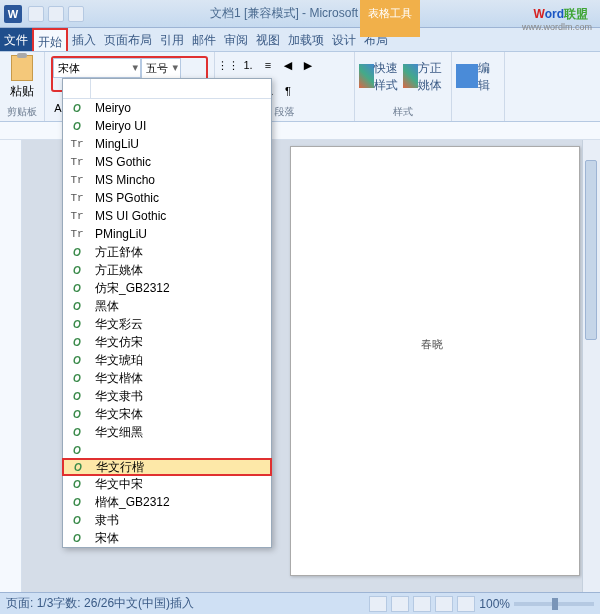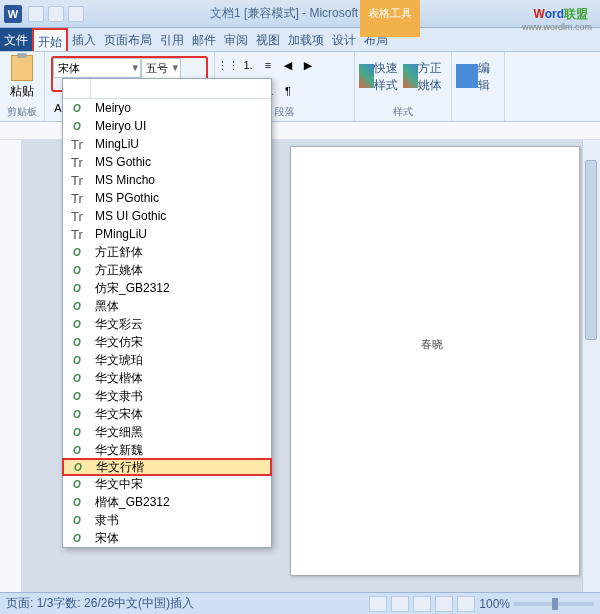--- a/index.html
+++ b/index.html
@@ -42,21 +42,21 @@
 .vscroll{position:absolute;right:0;top:0;bottom:0;width:18px;background:#e8eef7;border-left:1px solid #c5d0dd}
 .vthumb{position:absolute;top:20px;left:2px;width:12px;height:180px;background:#c5d5e8;border:1px solid #9db4d4;border-radius:2px}
 .dropdown{position:absolute;left:62px;top:78px;width:210px;background:#fff;border:1px solid #9ab;box-shadow:2px 2px 6px rgba(0,0,0,.25);z-index:10;max-height:500px}
 .ddhdr{display:flex;height:20px}
 .ddhdr .c1{width:28px;border-right:1px solid #d5dfec;border-bottom:1px solid #d5dfec}
 .ddhdr .c2{flex:1;border-bottom:1px solid #d5dfec}
 .dditem{display:flex;height:18px;align-items:center;cursor:pointer}
 .dditem.hl{background:#fde8a8;border:2px solid #e03030;margin:-1px}
 .ddicon{width:28px;text-align:center;font-size:10px;color:#555}
 .ddicon.o{font-style:italic;color:#3a8a4a;font-weight:bold}
-.ddicon.t{font-family:Liberation Sans, sans-serif;font-size:13px}
+.ddicon.t{font-family:Liberation Mono, monospace;font-size:11px}
 .ddlabel{flex:1;font-size:12px;padding-left:4px}
 .statusbar{position:absolute;bottom:0;left:0;right:0;height:22px;background:#cfe0f4;border-top:1px solid #9db4d4;display:flex;align-items:center;padding:0 6px;color:#3a5a85;font-size:11px}
 .sright{margin-left:auto;display:flex;gap:4px;align-items:center}
 .viewbtn{width:18px;height:16px;background:#e8eef7;border:1px solid #b5c9e2}
 .zoom{width:80px;height:4px;background:#b5c9e2;position:relative}
 .zoom:before{content:"";position:absolute;left:38px;top:-4px;width:6px;height:12px;background:#7a95b8}
 </style>
 </head>
 <body>
 
@@ -238,21 +238,20 @@
       <div class="dditem">
         <div class="ddicon o">O</div>
         <div class="ddlabel">华文宋体</div>
       </div>
       <div class="dditem">
         <div class="ddicon o">O</div>
         <div class="ddlabel">华文细黑</div>
       </div>
       <div class="dditem">
         <div class="ddicon o">O</div>
-        <div class="ddlabel">华文新魏</div>
       </div>
       <div class="dditem hl">
         <div class="ddicon o">O</div>
         <div class="ddlabel">华文行楷</div>
       </div>
       <div class="dditem">
         <div class="ddicon o">O</div>
         <div class="ddlabel">华文中宋</div>
       </div>
       <div class="dditem">

